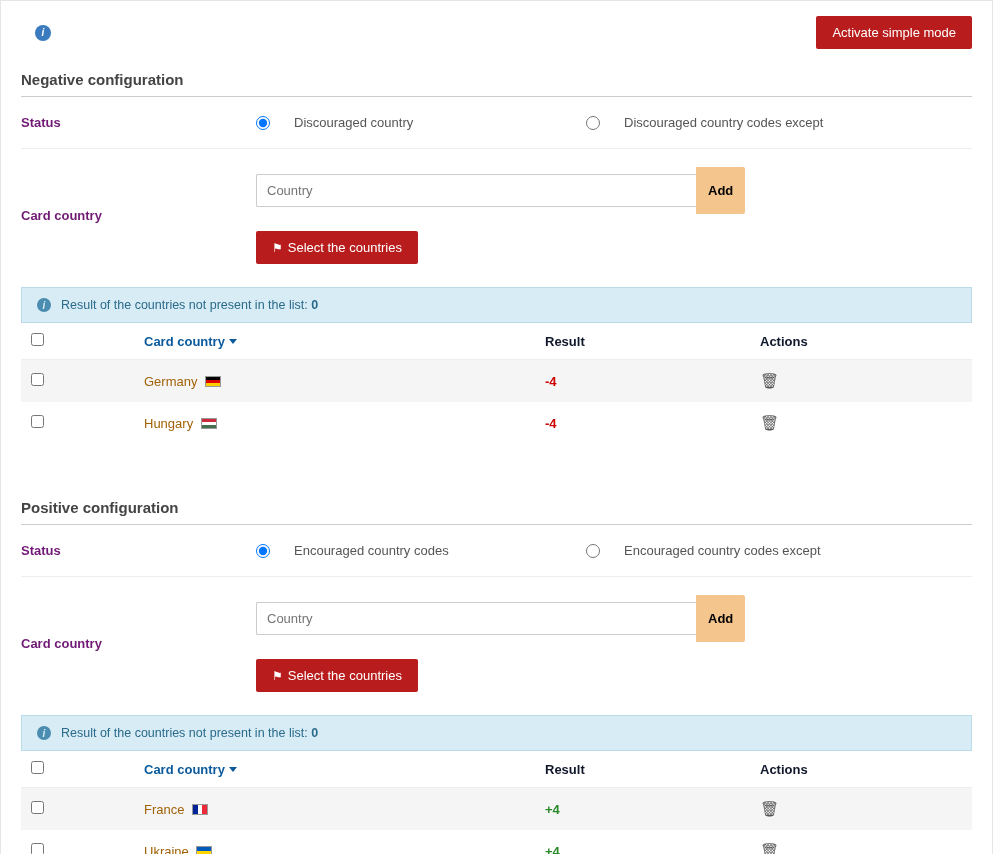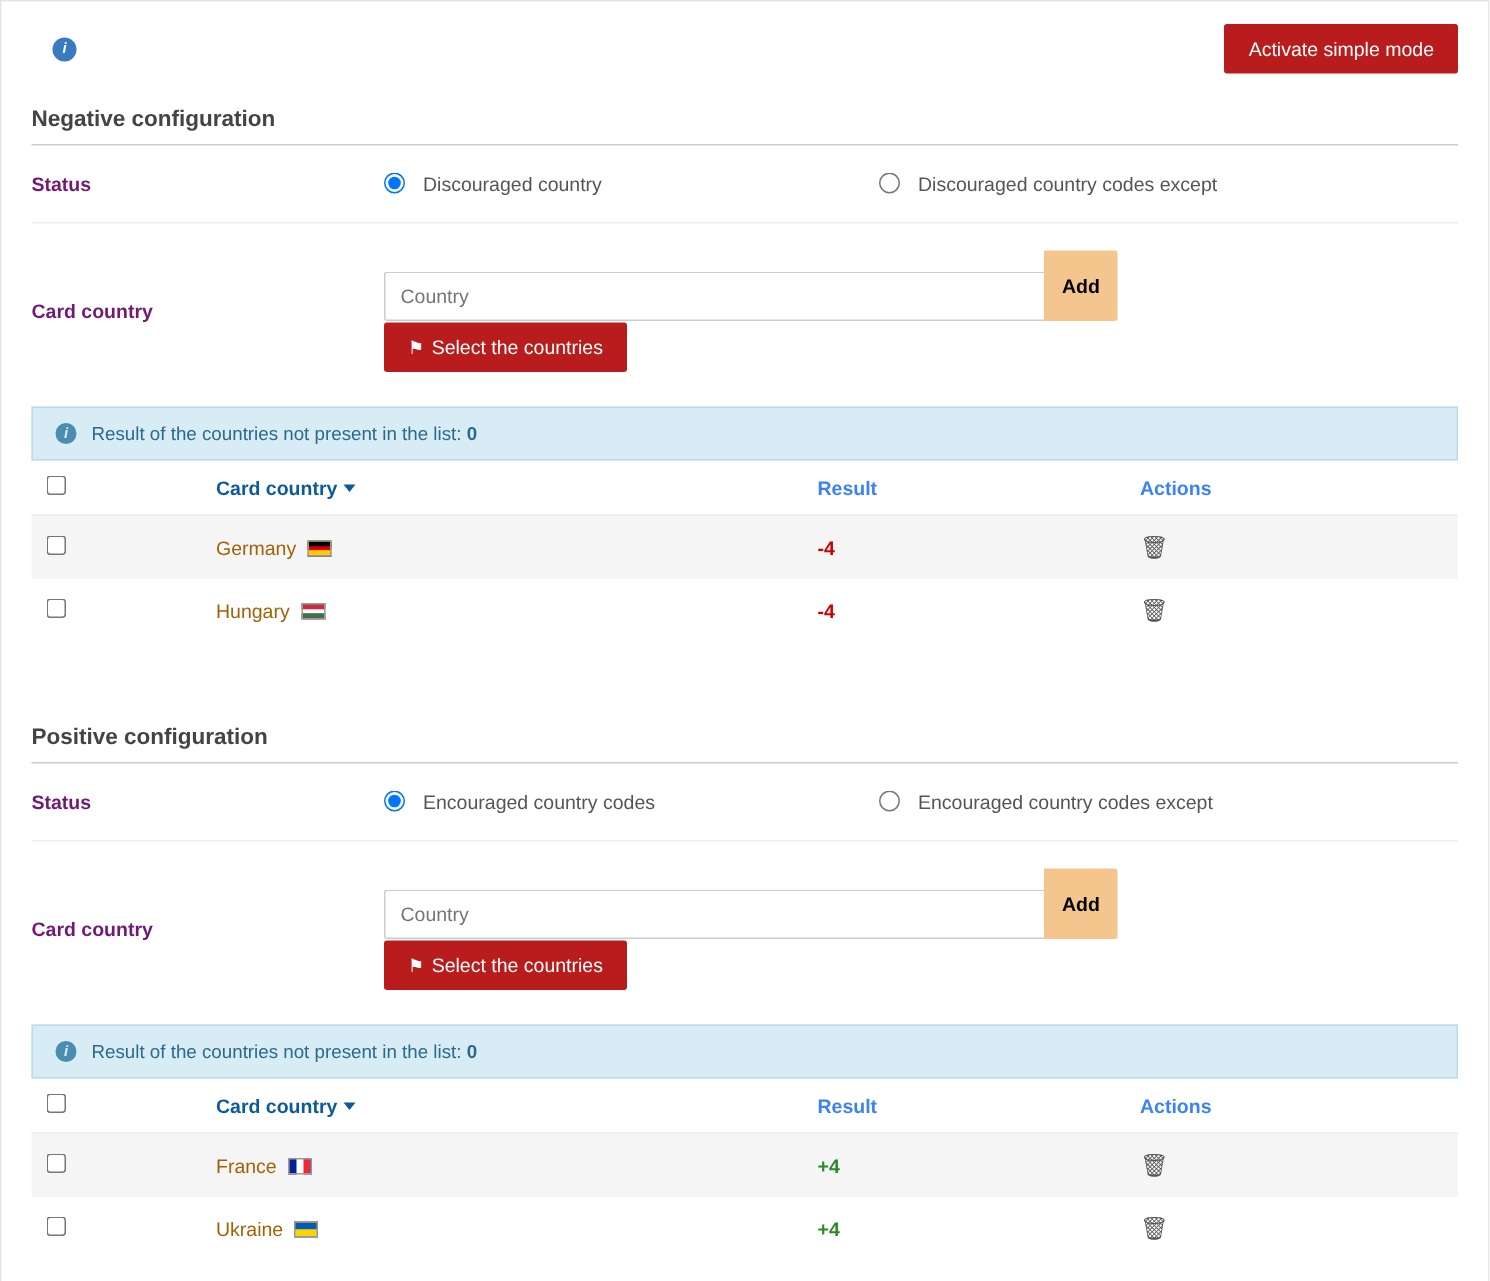--- a/index.html
+++ b/index.html
@@ -8,32 +8,32 @@
 .topbar { display: flex; justify-content: space-between; align-items: center; margin-bottom: 22px; }
 .info-circle { width: 16px; height: 16px; border-radius: 50%; background: #3a7bc0; color: #fff; display: inline-flex; align-items: center; justify-content: center; font-size: 10px; font-weight: bold; font-style: italic; margin-left: 14px; }
 .btn-primary { background: #b91c1c; color: #fff; border: none; padding: 9px 16px; font-size: 13px; cursor: pointer; border-radius: 2px; }
 .btn-primary .flag-icon { margin-right: 5px; font-size: 12px; }
 .section-title { font-size: 15px; color: #444; font-weight: bold; border-bottom: 1px solid #ccc; padding: 0 0 8px 0; }
 .form-row { display: flex; align-items: center; padding: 18px 0; border-bottom: 1px solid #eee; }
 .form-row.noborder { border-bottom: none; }
 .label-col { width: 235px; padding-left: 0; font-weight: bold; color: #701a75; font-size: 13px; }
 .control-col { flex: 1; display: flex; align-items: center; gap: 0; }
 .radio-group { display: flex; width: 100%; }
-.radio-item { display: flex; align-items: flex-start; gap: 12px; width: 330px; color: #555; }
+.radio-item { display: flex; align-items: flex-end; gap: 24px; width: 330px; color: #555; }
 .radio-item input[type="radio"] { width: 14px; height: 14px; }
-.input-row { display: flex; align-items: flex-end; margin-bottom: 1px; }
+.input-row { display: flex; align-items: center; margin-bottom: 17px; }
 .country-input { flex: 0 0 440px; border: 1px solid #ccc; padding: 8px 10px; font-size: 13px; color: #999; border-right: none; border-radius: 2px 0 0 2px; }
 .btn-add { background: #f5c58e; color: #000000; border: none; padding: 16px 12px; font-size: 13px; cursor: pointer; border-radius: 0 2px 2px 0; font-weight: bold; }
 .result-banner { background: #d8ecf5; border: 1px solid #b8dce8; padding: 10px 15px; color: #2a6a8a; font-size: 12.5px; display: flex; align-items: center; gap: 10px; margin-top: 5px; }
 .result-banner .info-circle2 { width: 14px; height: 14px; border-radius: 50%; background: #4a8db0; color: #d8ecf5; display: inline-flex; align-items: center; justify-content: center; font-size: 10px; font-weight: bold; font-style: italic; }
 .result-banner .rv { font-weight: bold; }
 .tbl { width: 100%; border-collapse: collapse; }
 .tbl th { text-align: left; font-weight: bold; padding: 10px 8px; border-bottom: 1px solid #eee; font-size: 13px; }
 .tbl th.card-col { color: #0a5a9c; }
-.tbl th.hdr { color: #3b82f6; }
+.tbl th.hdr { color: #0f172a; }
 .tbl td { padding: 12px 8px; vertical-align: middle; }
 .tbl tbody tr:nth-child(odd) { background: #f5f5f5; }
 .chk-col { width: 115px; padding-left: 10px !important; }
 .card-cell { color: #a16207; }
 .res-neg { color: #c00; font-weight: bold; }
 .res-pos { color: #2a8a2a; font-weight: bold; }
 .trash { cursor: pointer; color: #555; font-size: 15px; display: inline-block; }
 .flag { display: inline-block; width: 16px; height: 11px; margin-left: 4px; vertical-align: -1px; border: 1px solid #999; position: relative; overflow: hidden; }
 .flag-de { background: linear-gradient(to bottom, #000 0 33%, #d00 33% 66%, #fc0 66% 100%); }
 .flag-hu { background: linear-gradient(to bottom, #cd2a3e 0 33%, #fff 33% 66%, #436f4d 66% 100%); }

